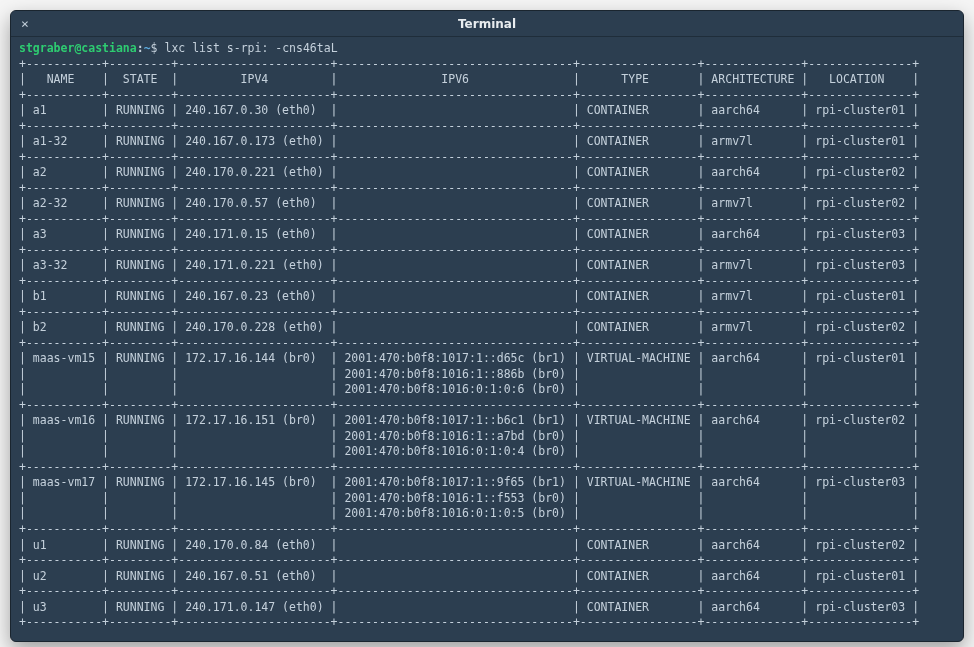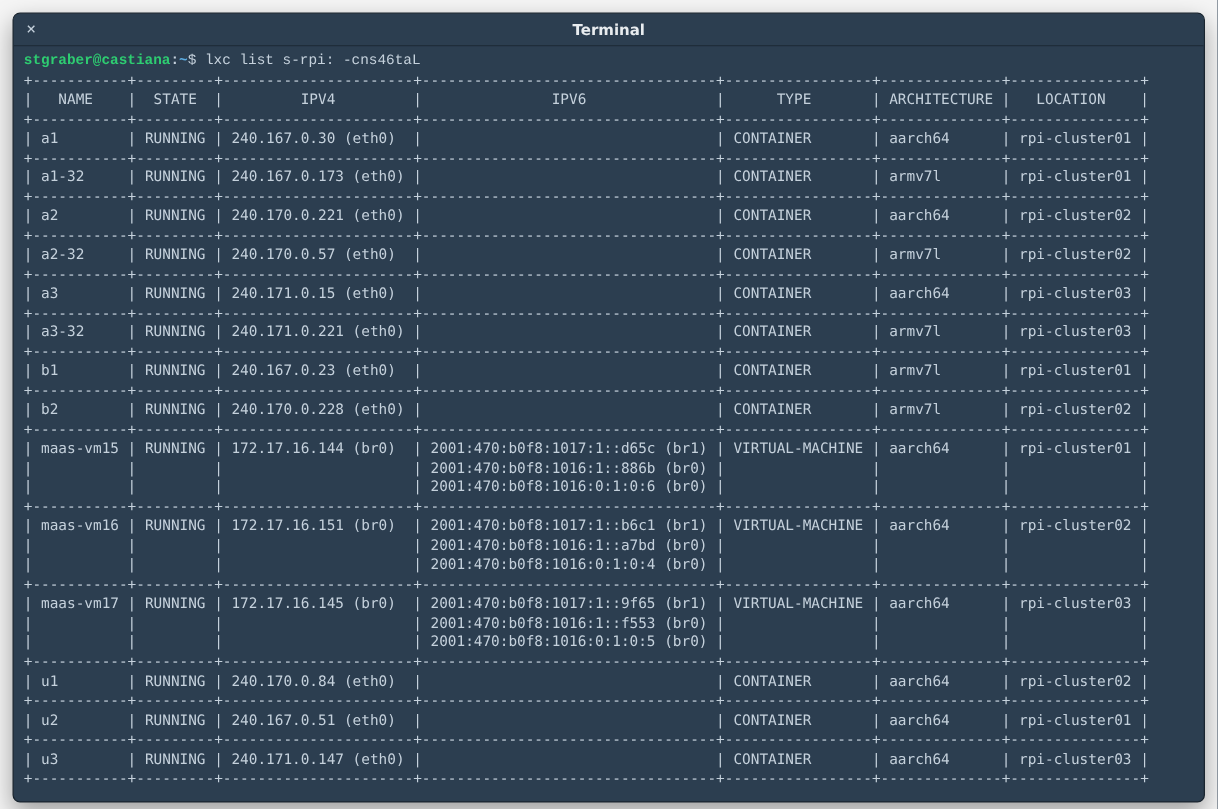--- a/index.html
+++ b/index.html
@@ -47,21 +47,21 @@
       font-family: 'DejaVu Sans', 'Ubuntu', sans-serif;
       pointer-events: none;
     }
     .terminal-body {
       padding: 4px 8px 10px 8px;
       color: #c5d1dc;
       font-size: 11.5px;
       line-height: 1.35;
       letter-spacing: 0px;
     }
-    .prompt-line { white-space: pre; font-family: Liberation Mono, monospace; }
+    .prompt-line { white-space: pre; }
     .user { color: #2ecc71; font-weight: bold; }
     .host { color: #2ecc71; font-weight: bold; }
     .colon { color: #c5d1dc; font-weight: bold; }
     .tilde { color: #5dade2; font-weight: bold; }
     .dollar { color: #c5d1dc; }
     .cmd { color: #c5d1dc; }
     .ascii-table { white-space: pre; color: #c5d1dc; }
   </style>
 </head>
 <body>

